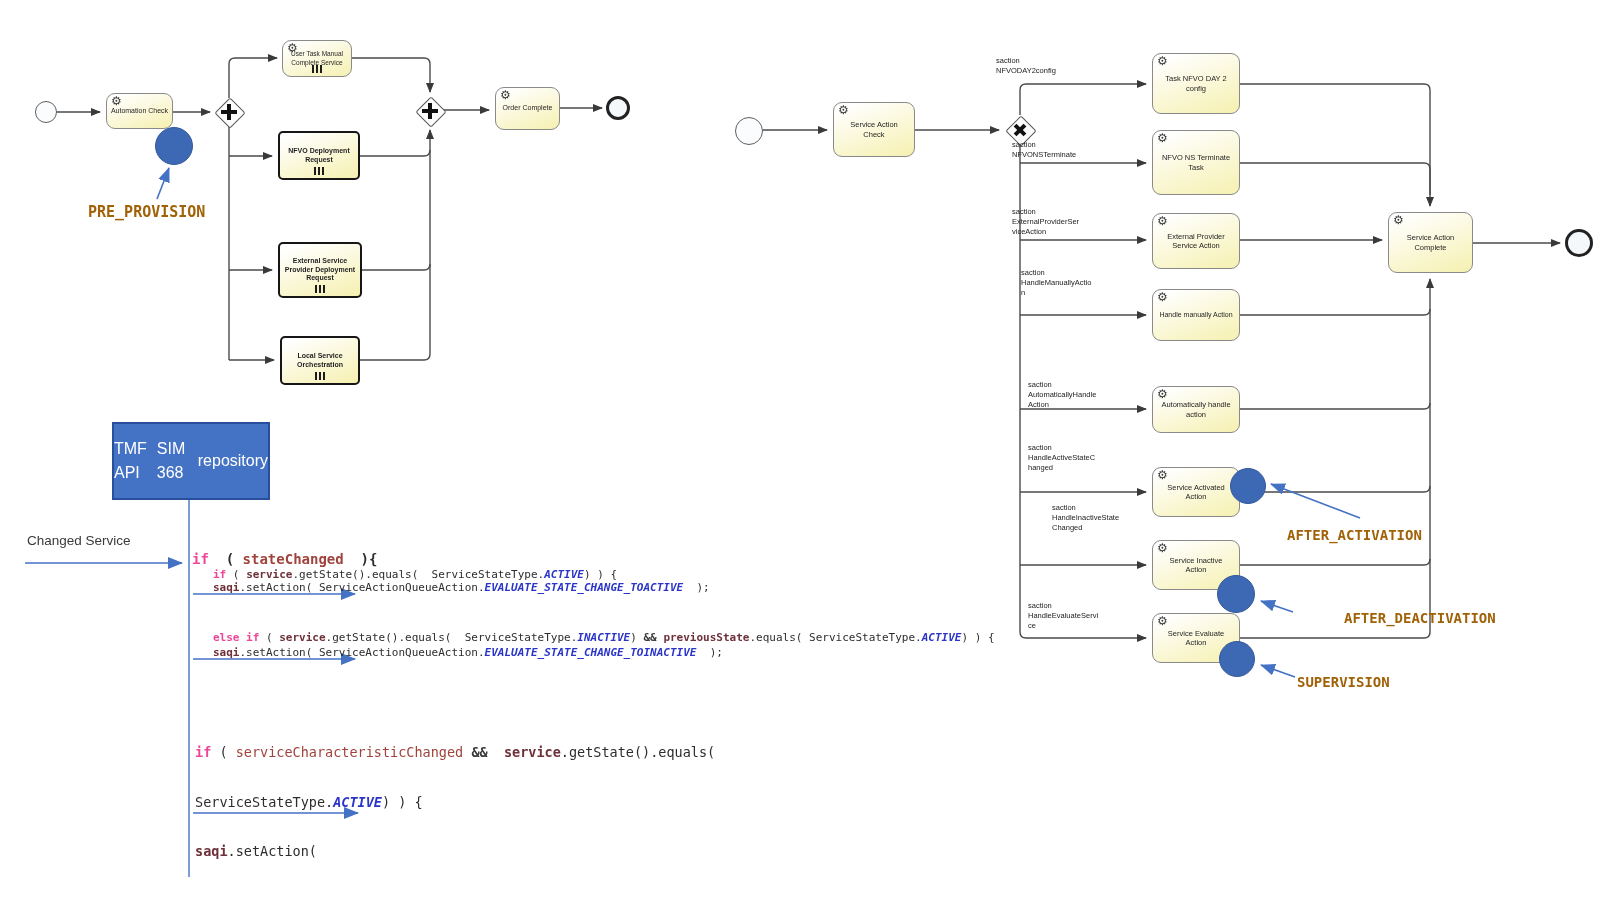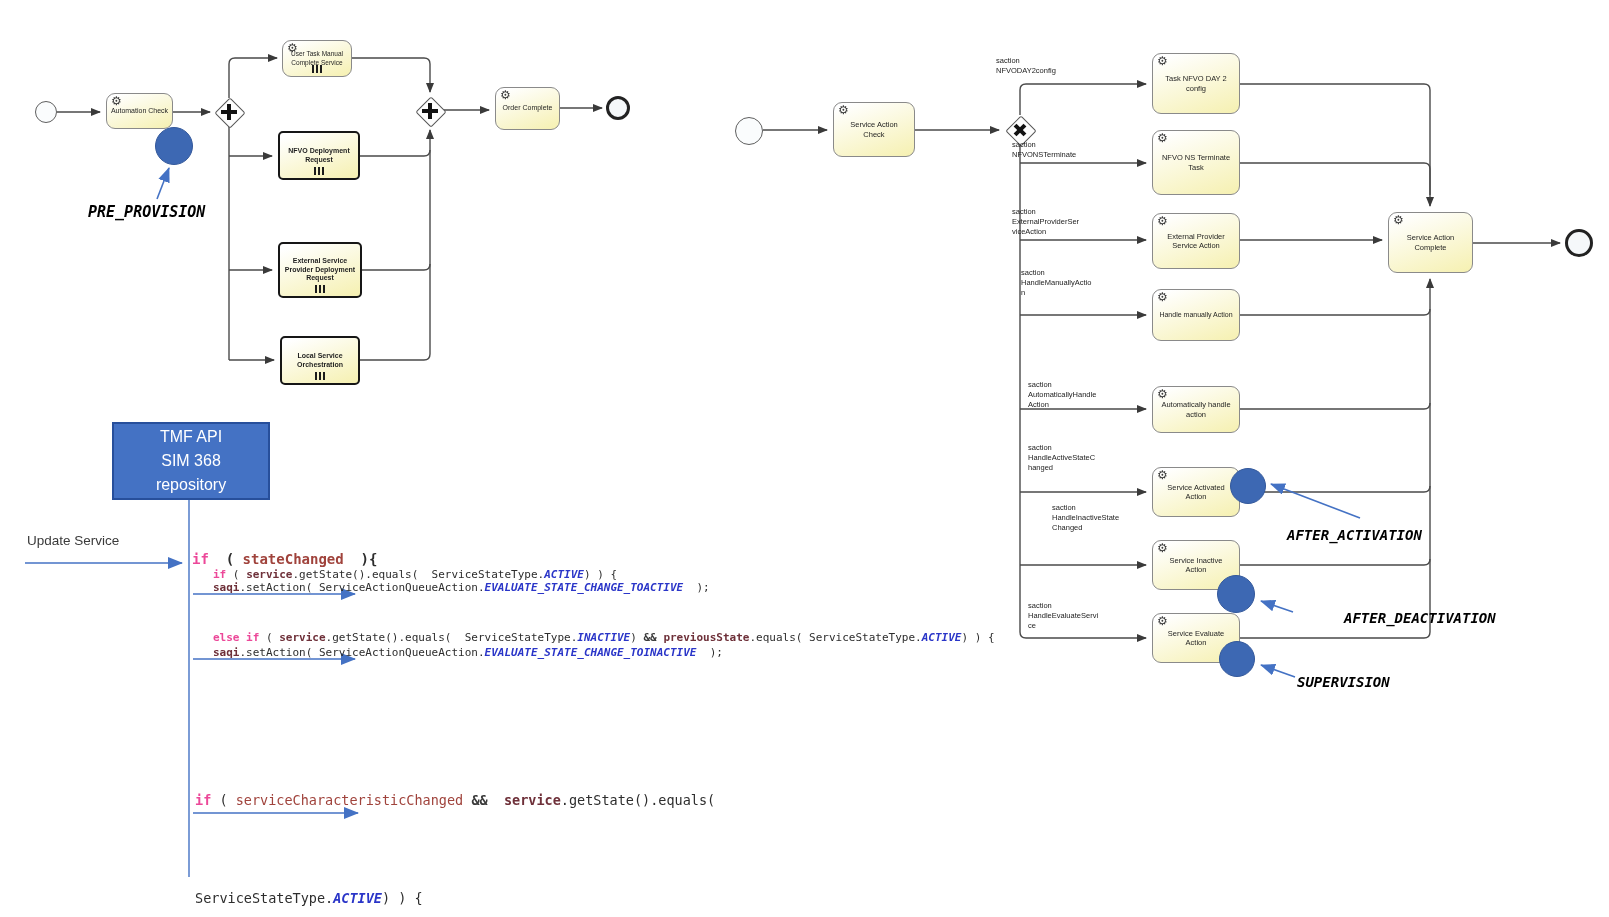--- a/index.html
+++ b/index.html
@@ -30,37 +30,37 @@
   .gw .cross{position:absolute;left:0;top:0;width:30px;height:30px;}
   .gw .cross i{position:absolute;background:#111;display:block;}
   .gw .cross .h{left:7px;top:13.4px;width:16px;height:3.2px;}
   .gw .cross .v{left:13.4px;top:7px;width:3.2px;height:16px;}
   .gw.x .cross{transform:rotate(45deg);}
   .gw.x .cross .h{left:8px;top:13px;width:14px;height:4px;}
   .gw.x .cross .v{left:13px;top:8px;width:4px;height:14px;}
 
   .bcirc{position:absolute;border-radius:50%;background:#3d68b3;border:1px solid #33589b;}
 
-  .anno{position:absolute;font-family:"DejaVu Sans Mono",monospace;font-weight:bold;font-style:italic;
-        color:#000000;white-space:nowrap;}
+  .anno{position:absolute;font-family:"DejaVu Sans Mono",monospace;font-weight:bold;
+        color:#a16207;white-space:nowrap;}
 
   .branch-label{position:absolute;font-size:7.5px;line-height:10px;color:#1c1c1c;white-space:pre-line;}
 
   .note-box{position:absolute;left:112px;top:422px;width:158px;height:78px;box-sizing:border-box;
-            background:#4472c4;border:2.5px solid #274f9b;color:#ffffff;display:flex;flex-direction:column;
+            background:#4472c4;border:2.5px solid #274f9b;color:#ffffff;display:flex;flex-direction:row;
             align-items:center;justify-content:center;font-size:16px;line-height:24px;}
 
   .plain-label{position:absolute;color:#3a3a3a;font-size:13.5px;}
 
   
   .code{position:absolute;font-family:"DejaVu Sans Mono",monospace;white-space:pre;color:#2d2d2d;}
   .fs-lg{font-size:13.5px;}
   .fs-xl{font-size:14px;font-weight:bold;}
   .fs-sm{font-size:11px;}
-  .b3line{line-height:17.5px;margin-top:48px;}
+  .b3line{line-height:17.5px;}
   .c-kw{color:#ec4899;font-weight:bold;}
   .c-id{color:#a0433c;}
   .c-var{color:#6e3039;font-weight:bold;}
   .c-const{color:#2a35c8;font-weight:bold;font-style:italic;}
   .c-op{color:#3a3a3a;font-weight:bold;}
   .c-pl{color:#2d2d2d;}
   .c-it{}
 </style>
 </head>
 <body>
@@ -299,27 +299,28 @@
   <div class="anno" style="left:1287px;top:527px;font-size:14px;">AFTER_ACTIVATION</div>
   <div class="anno" style="left:1344px;top:610px;font-size:14px;">AFTER_DEACTIVATION</div>
   <div class="anno" style="left:1297px;top:674px;font-size:14px;">SUPERVISION</div>
 
   <div class="note-box">
     <div>TMF API</div>
     <div>SIM 368</div>
     <div>repository</div>
   </div>
 
-  <div class="plain-label" style="left:27px;top:533px;">Update Service</div>
+  <div class="plain-label" style="left:27px;top:533px;">Changed Service</div>
 
   <div class="code fs-xl" style="left:192px;top:551px;"><span class="c-kw">if</span><span class="c-pl">  ( </span><span class="c-id">stateChanged</span><span class="c-pl">  ){</span></div>
   <div class="code fs-sm" style="left:213px;top:568px;"><span class="c-kw">if</span><span class="c-pl"> ( </span><span class="c-var">service</span><span class="c-pl">.getState().equals(  ServiceStateType.</span><span class="c-const">ACTIVE</span><span class="c-pl">) ) {</span></div>
   <div class="code fs-sm" style="left:213px;top:581px;"><span class="c-var">saqi</span><span class="c-pl">.setAction( ServiceActionQueueAction.</span><span class="c-const">EVALUATE_STATE_CHANGE_TOACTIVE</span><span class="c-pl">  );</span></div>
   <div class="code fs-sm" style="left:213px;top:631px;"><span class="c-kw">else if</span><span class="c-pl"> ( </span><span class="c-var">service</span><span class="c-pl">.getState().equals(  ServiceStateType.</span><span class="c-const">INACTIVE</span><span class="c-pl">) </span><span class="c-op">&amp;&amp;</span><span class="c-pl"> </span><span class="c-var c-it">previousState</span><span class="c-pl c-it">.equals( ServiceStateType.</span><span class="c-const">ACTIVE</span><span class="c-pl c-it">) ) {</span></div>
   <div class="code fs-sm" style="left:213px;top:646px;"><span class="c-var">saqi</span><span class="c-pl">.setAction( ServiceActionQueueAction.</span><span class="c-const">EVALUATE_STATE_CHANGE_TOINACTIVE</span><span class="c-pl">  );</span></div>
 
   <div class="code fs-lg" style="left:195px;top:712px;">
     <div class="b3line"><span class="c-kw">if</span><span class="c-pl"> ( </span><span class="c-id">serviceCharacteristicChanged</span><span class="c-pl"> </span><span class="c-op">&amp;&amp;</span><span class="c-pl">  </span><span class="c-var">service</span><span class="c-pl">.getState().equals(</span></div>
     <div class="b3line"><span class="c-pl c-it">ServiceStateType.</span><span class="c-const">ACTIVE</span><span class="c-pl c-it">) ) {</span></div>
+    <div class="b3line"><span class="c-var">saqi</span><span class="c-pl">.setAction(</span></div>
     
   </div>
 
 </div>
 
 </body></html>

